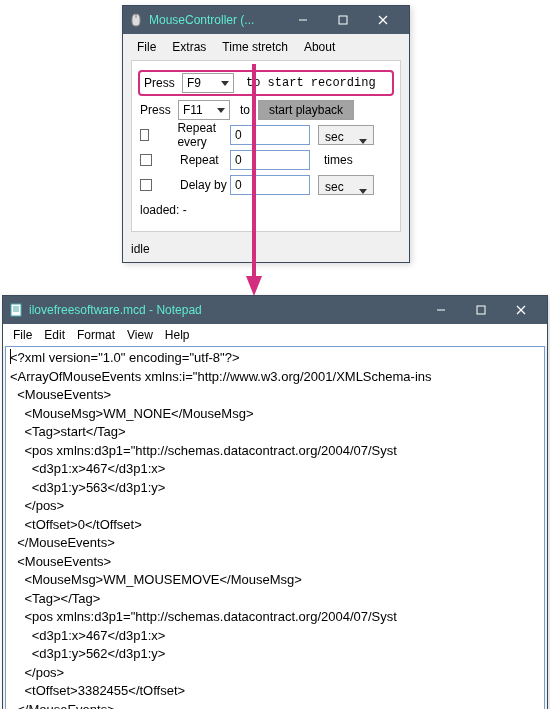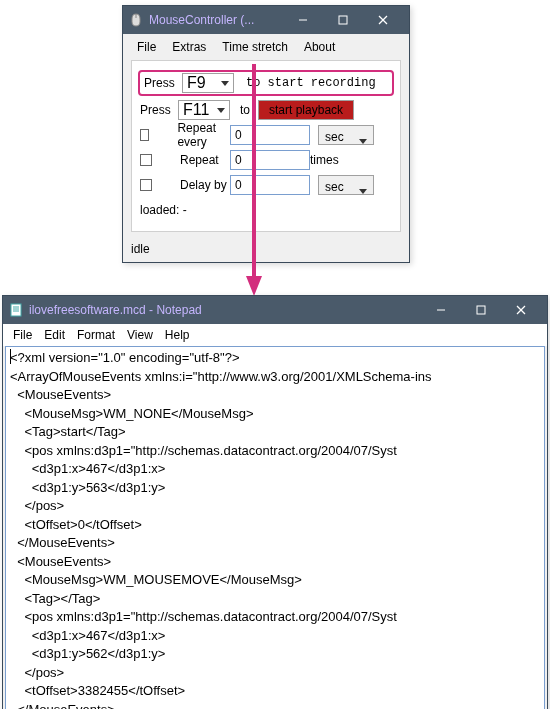--- a/index.html
+++ b/index.html
@@ -1,45 +1,45 @@
 <!DOCTYPE html>
 <html><head>
 <meta charset="utf-8">
 <style>
   * { box-sizing: border-box; font-family: "Segoe UI", Tahoma, sans-serif; }
   body { margin: 0; background: #fff; width: 550px; height: 709px; position: relative; font-size: 12px; }
 
   .window { position: absolute; border: 1px solid #3a4a5a; background: #f0f0f0; box-shadow: 2px 2px 6px rgba(0,0,0,0.15); }
-  .titlebar { background: #4a5a6a; color: #c4b5fd; height: 28px; display: flex; align-items: center; padding: 0 6px; }
+  .titlebar { background: #4a5a6a; color: #5eead4; height: 28px; display: flex; align-items: center; padding: 0 6px; }
   .title-icon { width: 14px; height: 14px; margin-right: 6px; display:inline-flex; align-items:center; justify-content:center;}
   .title-text { flex: 1; font-size: 12px; white-space: nowrap; overflow:hidden; }
   .title-btns { display: flex; }
   .title-btn { width: 40px; height: 26px; display: flex; align-items: center; justify-content: center; color:#fff;}
   .title-btn svg { stroke: #fff; }
 
   
   #mc-window { left: 122px; top: 5px; width: 288px; }
   #mc-body { background: #f0f0f0; padding: 0; }
   .menubar { display: flex; background:#f0f0f0; border-bottom: 0; padding: 4px 6px 2px 6px; font-size:12px;}
   .menu-item { padding: 2px 8px; }
   .panel { background:#fff; margin:2px 8px 8px 8px; border:1px solid #d0d0d0; padding:6px; }
   .ctl-row { display:flex; align-items:center; margin:3px 0; height:22px; }
   .cell { display:flex; align-items:center; }
   .press-lbl { width:40px; padding-left:2px;}
-  .key-select { border:1px solid #a0a0a0; background:#fff; height:20px; width:52px; display:flex; align-items:center; justify-content:space-between; padding:0 4px; font-size:16px;}
+  .key-select { border:1px solid #a0a0a0; background:#fff; height:20px; width:52px; display:flex; align-items:center; justify-content:space-between; padding:0 4px; font-size:12px;}
   .caret { width:0;height:0;border-left:4px solid transparent;border-right:4px solid transparent;border-top:5px solid #333; }
   .to-label2 { margin-left:10px; }
   .rec-lbl { margin-left:12px;font-family:Liberation Mono, monospace; }
-  .btn { border:1px solid #a0a0a0; background:#b91c1c; height:20px; padding:0 10px; display:flex; align-items:center; font-size:12px; margin-left:8px;}
+  .btn { border:1px solid #a0a0a0; background:#a3a3a3; height:20px; padding:0 10px; display:flex; align-items:center; font-size:12px; margin-left:8px;}
   .highlight-row { border:2px solid #d32e7d; border-radius:4px; padding:1px 2px; height:26px;}
   .check { width:12px; height:12px; border:1px solid #666; margin-right:4px; margin-left:2px;}
   .repeat-lbl { width:92px; display:flex; align-items:center;gap:24px;}
   .num-input { border:1px solid #7a9ecf; background:#fff; height:20px; width:80px; padding:0 4px; font-size:12px; }
   .unit-sel { border:1px solid #a0a0a0; background:#f0f0f0; height:20px; width:56px; display:flex; align-items:flex-end; justify-content:space-between; padding:0 6px; margin-left:8px;}
-  .unit-static { margin-left:0; }
+  .unit-static { margin-left:14px; }
   .loaded-row { padding:4px 2px 8px 2px; font-size:12px;}
   .status-line { padding:2px 8px 6px 8px; font-size:12px; background:#f0f0f0;}
 
   
   #arrow { position:absolute; left:246px; top:64px; pointer-events:none; }
 
   
   #np-window { left: 2px; top: 295px; width: 546px; }
   #np-title-icon { width:14px; height:14px; margin-right:6px; }
   #np-menubar { display:flex; background:#fff; padding:2px 4px; font-size:12px; border-bottom:0;}

